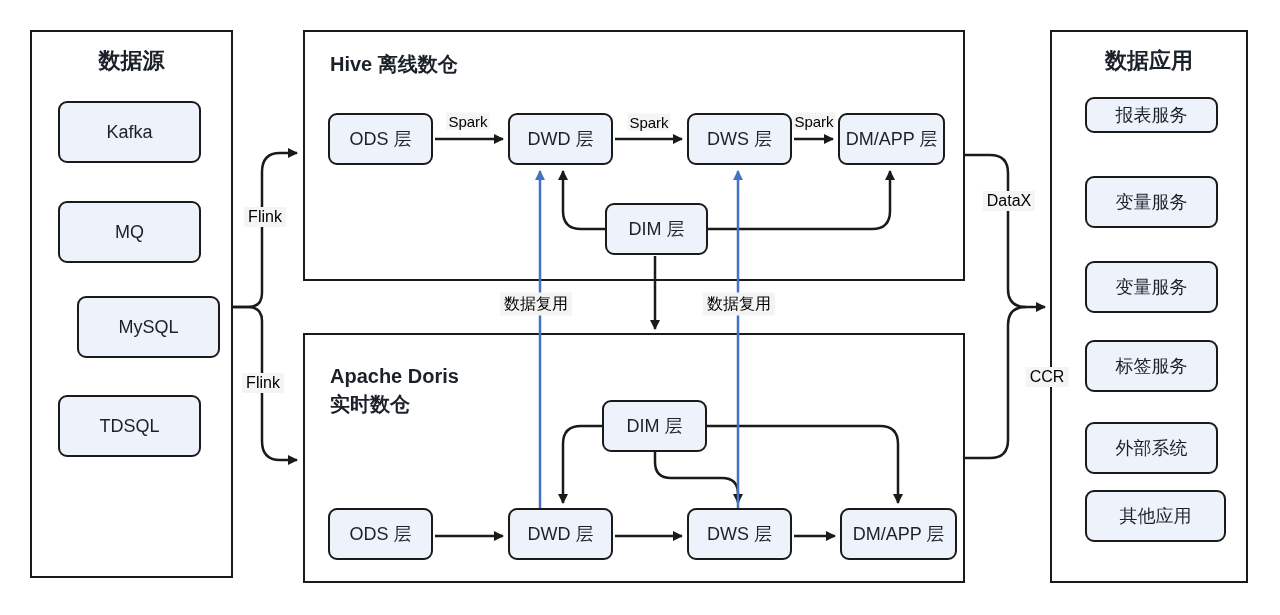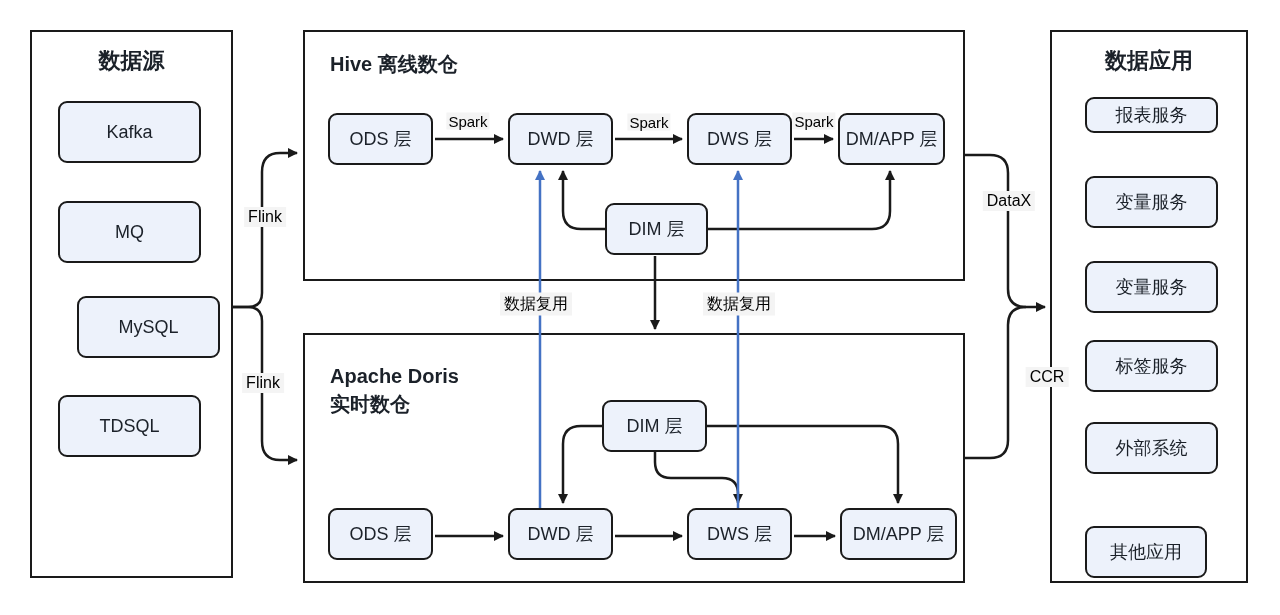--- a/index.html
+++ b/index.html
@@ -73,21 +73,21 @@
   <div class="node" style="left:328px; top:508px; width:105px; height:52px;">ODS 层</div>
   <div class="node" style="left:508px; top:508px; width:105px; height:52px;">DWD 层</div>
   <div class="node" style="left:687px; top:508px; width:105px; height:52px;">DWS 层</div>
   <div class="node" style="left:840px; top:508px; width:117px; height:52px;">DM/APP 层</div>
 
   <div class="node" style="left:1085px; top:97px; width:133px; height:36px;">报表服务</div>
   <div class="node" style="left:1085px; top:176px; width:133px; height:52px;">变量服务</div>
   <div class="node" style="left:1085px; top:261px; width:133px; height:52px;">变量服务</div>
   <div class="node" style="left:1085px; top:340px; width:133px; height:52px;">标签服务</div>
   <div class="node" style="left:1085px; top:422px; width:133px; height:52px;">外部系统</div>
-  <div class="node" style="left:1085px; top:526px; width:122px; height:52px;">其他应用</div>
+  <div class="node" style="left:1085px; top:490px; width:141px; height:52px;">其他应用</div>
 
   <svg class="wires" width="1280" height="615" viewBox="0 0 1280 615">
     <defs>
       <marker id="arrowBlack" markerUnits="userSpaceOnUse" markerWidth="14" markerHeight="14" refX="11" refY="7" orient="auto">
         <path d="M2,2 L12,7 L2,12 Z" fill="#1a1a1a"></path>
       </marker>
       <marker id="arrowBlue" markerUnits="userSpaceOnUse" markerWidth="14" markerHeight="14" refX="11" refY="7" orient="auto">
         <path d="M2,2 L12,7 L2,12 Z" fill="#4472C4"></path>
       </marker>
     </defs>

